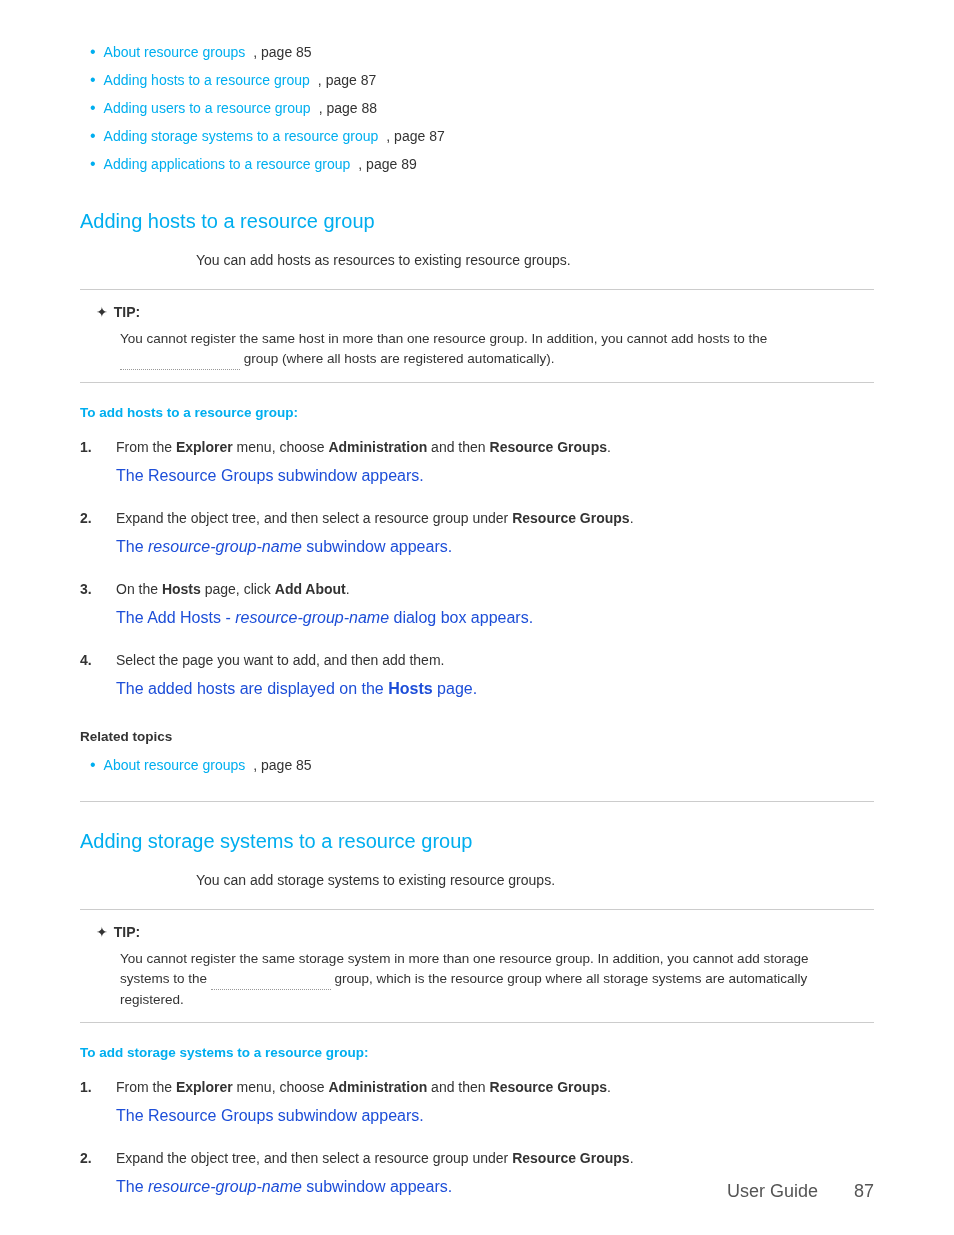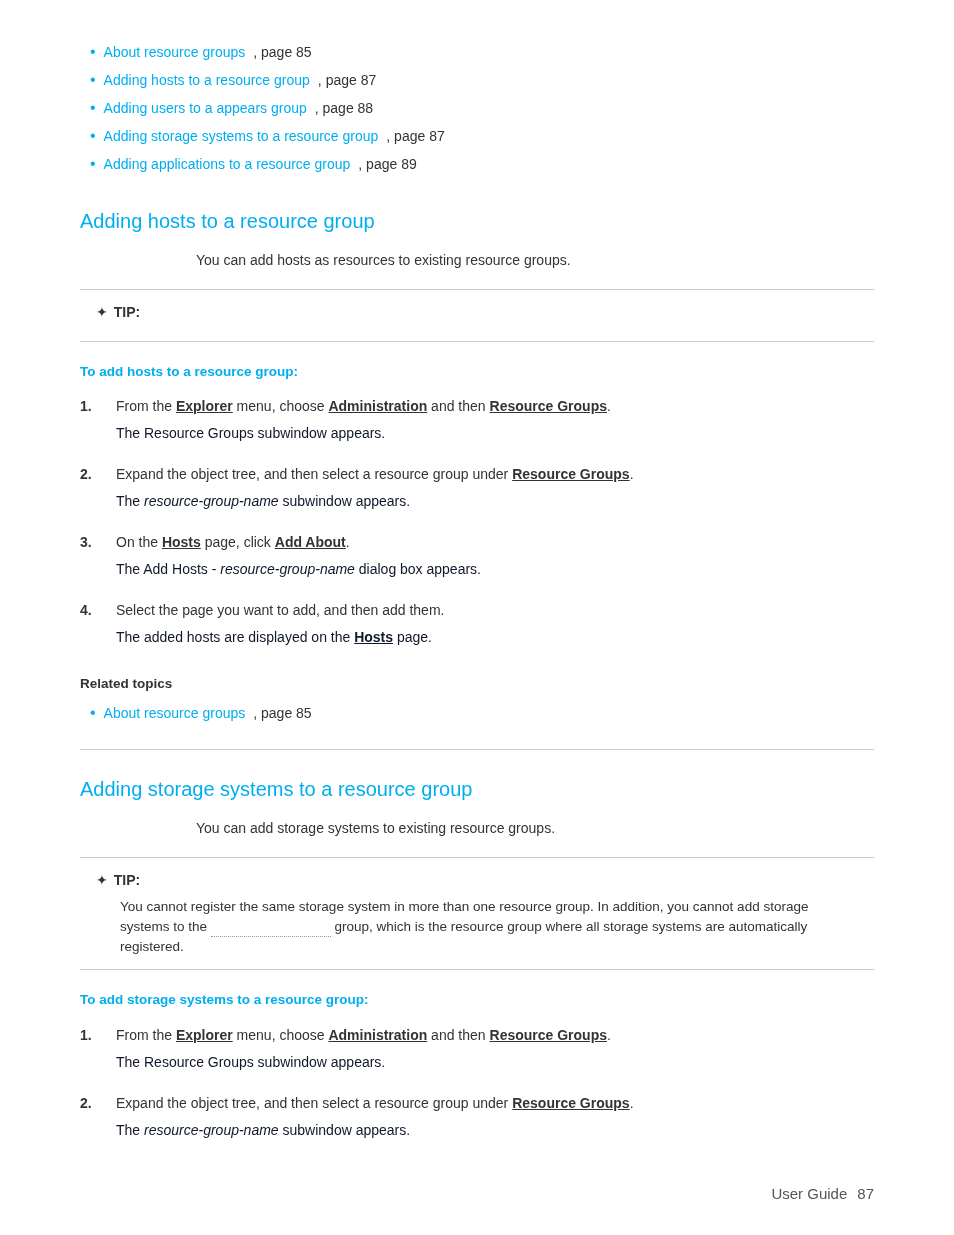--- a/index.html
+++ b/index.html
@@ -128,32 +128,31 @@
 
     .step-content {
       flex: 1;
     }
 
     .step-content p {
       margin-bottom: 6px;
     }
 
     .step-desc {
-      color: #0f172a;
+      color: #1d4ed8;
       font-style: normal;
-      font-size: 14px;
+      font-size: 16px;
     }
 
     .italic {
       font-style: italic;
     }
 
     .bold {
       font-weight: bold;
-      text-decoration: underline;
     }
 
     .related-topics {
       margin-top: 20px;
       margin-bottom: 8px;
     }
 
     .related-topics-title {
       font-weight: bold;
       font-size: 13.5px;
@@ -181,23 +180,23 @@
     .related-list a {
       color: #00AEEF;
       text-decoration: none;
     }
 
     .page-footer {
       position: absolute;
       bottom: 30px;
       right: 80px;
       color: #555;
-      font-size: 15px;
-      display: flex;
-      gap: 10px;
+      font-size: 18px;
+      display: flex;
+      gap: 36px;
       align-items: center;
       margin-left: 32px;
     }
 
     hr.section-divider {
       border: none;
       border-top: 1px solid #ccc;
       margin: 24px 0;
     }
 
@@ -211,21 +210,21 @@
 <ul class="bullet-list">
   <li>
     <a href="#">About resource groups</a>
       <span>, page 85</span>
   </li>
   <li>
     <a href="#">Adding hosts to a resource group</a>
       <span>, page 87</span>
   </li>
   <li>
-    <a href="#">Adding users to a appears group</a>
+    <a href="#">Adding users to a resource group</a>
       <span>, page 88</span>
   </li>
   <li>
     <a href="#">Adding storage systems to a resource group</a>
       <span>, page 87</span>
   </li>
   <li>
     <a href="#">Adding applications to a resource group</a>
       <span>, page 89</span>
   </li>
@@ -233,20 +232,23 @@
 
 <div class="content-section">
   <h2 class="section-heading">Adding hosts to a resource group</h2>
 
   <p class="section-intro">You can add hosts as resources to existing resource groups.</p>
 
   <div class="tip-box">
     <div class="tip-header">
       <span class="tip-icon">✦</span>
       <span class="tip-label">TIP:</span>
+    </div>
+    <div class="tip-content">
+      You cannot register the same host in more than one resource group. In addition, you cannot add hosts to the <span class="blank"></span> group (where all hosts are registered automatically).
     </div>
   </div>
 
   <p class="subsection-heading">To add hosts to a resource group:</p>
 
   <ol class="numbered-list">
     <li>
       <span class="num">1.</span>
       <div class="step-content">
         <p>From the <span class="bold">Explorer</span> menu, choose <span class="bold">Administration</span> and then <span class="bold">Resource Groups</span>.</p>

